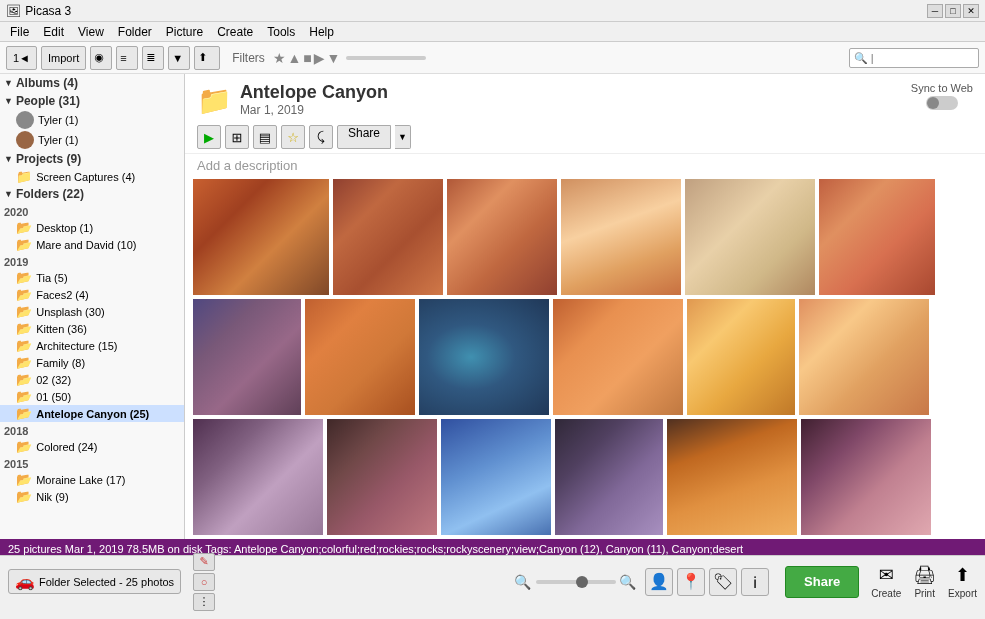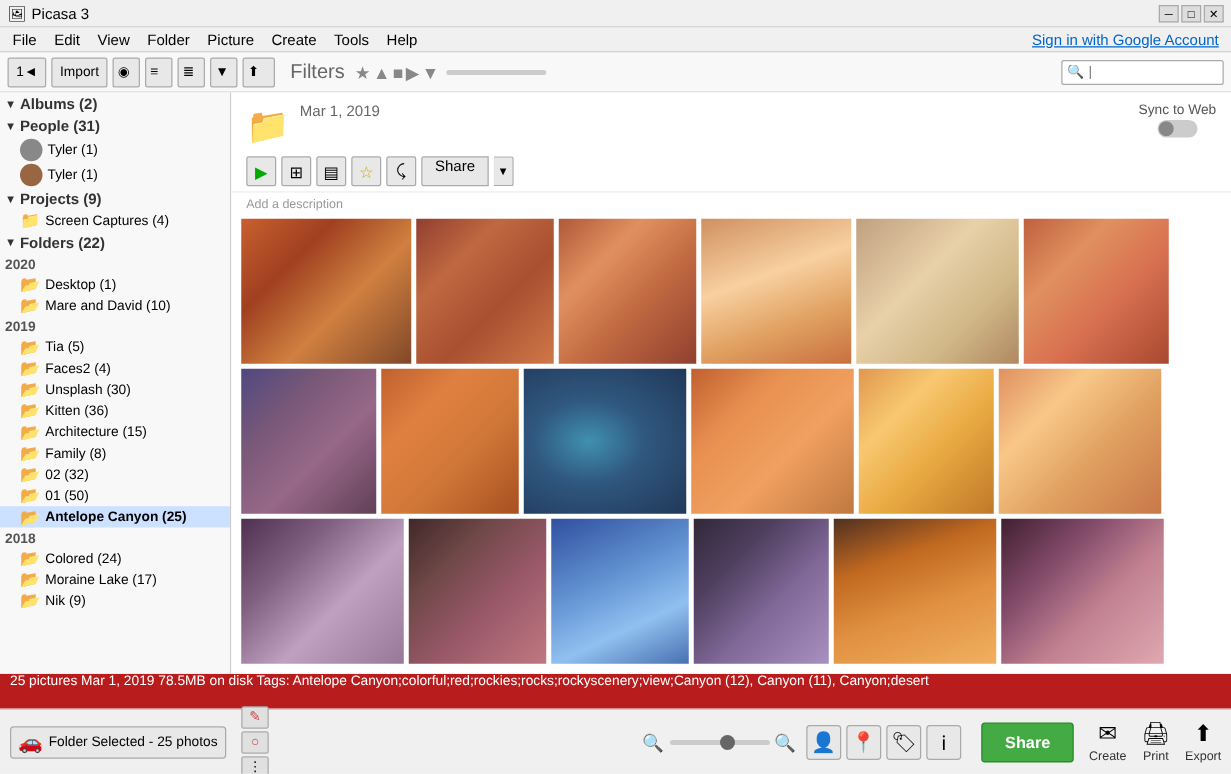--- a/index.html
+++ b/index.html
@@ -12,21 +12,21 @@
     #titlebar .win-btn { width: 16px; height: 14px; background: #ddd; border: 1px solid #aaa; font-size: 9px; cursor: pointer; display: flex; align-items: center; justify-content: center; }
 
     
     #menubar { display: flex; align-items: center; background: #f0f0f0; height: 20px; padding: 0 4px; border-bottom: 1px solid #ccc; gap: 2px; }
     #menubar span { padding: 1px 6px; font-size: 12px; cursor: pointer; }
     .sign-in-link { margin-left: auto; color: #0066cc; font-size: 11px; cursor: pointer; text-decoration: underline; }
 
     
     #toolbar { display: flex; align-items: center; background: #f8f8f8; height: 32px; padding: 0 6px; border-bottom: 1px solid #ddd; gap: 4px; }
     .toolbar-btn { height: 24px; padding: 0 6px; background: #e8e8e8; border: 1px solid #aaa; border-radius: 2px; font-size: 11px; cursor: pointer; display: flex; align-items: center; gap: 3px; }
-    .filters-label { font-size: 16px; color: #666; margin-left: 8px; }
+    .filters-label { font-size: 12px; color: #666; margin-left: 8px; }
     .filter-stars { display: flex; gap: 2px; align-items: center; margin-left: 4px; }
     .filter-icon { font-size: 14px; cursor: pointer; color: #888; }
     .search-box { margin-left: auto; display: flex; align-items: center; border: 1px solid #aaa; background: white; height: 20px; padding: 0 4px; border-radius: 2px; }
     .search-box input { border: none; outline: none; font-size: 11px; width: 120px; }
 
     
     #main { display: flex; height: calc(619px - 22px - 20px - 32px - 28px - 52px); }
 
     
     #sidebar { width: 185px; min-width: 185px; background: #f8f8f8; border-right: 1px solid #ccc; overflow-y: auto; overflow-x: hidden; }
@@ -48,29 +48,29 @@
     .album-date { font-size: 12px; color: #666; }
     .sync-btn { font-size: 11px; color: #555; display: flex; flex-direction: column; align-items: center; gap: 2px; }
     .toggle-switch { width: 32px; height: 14px; background: #ccc; border-radius: 7px; position: relative; cursor: pointer; }
     .toggle-switch::after { content: ''; position: absolute; width: 12px; height: 12px; background: #888; border-radius: 50%; top: 1px; left: 1px; }
 
     
     #action-bar { display: flex; align-items: center; padding: 4px 12px; gap: 4px; border-bottom: 1px solid #eee; }
     .action-icon-btn { width: 24px; height: 24px; border: 1px solid #aaa; background: #e8e8e8; border-radius: 2px; cursor: pointer; display: flex; align-items: center; justify-content: center; font-size: 13px; }
     .share-btn { height: 24px; padding: 0 10px; background: #e8e8e8; border: 1px solid #aaa; border-radius: 2px 0 0 2px; font-size: 12px; cursor: pointer; }
     .share-dropdown { width: 16px; height: 24px; background: #e8e8e8; border: 1px solid #aaa; border-left: none; border-radius: 0 2px 2px 0; cursor: pointer; display: flex; align-items: center; justify-content: center; font-size: 9px; }
-    .description-text { font-size: 10px; color: #999; padding: 4px 24px 2px 12px; }
+    .description-text { font-size: 13px; color: #999; padding: 4px 24px 2px 12px; }
 
     
     #photo-grid { flex: 1; overflow-y: auto; padding: 4px 8px; }
     .photo-row { display: flex; gap: 4px; margin-bottom: 4px; }
     .photo-thumb { cursor: pointer; overflow: hidden; flex-shrink: 0; }
 
     
-    #statusbar { height: 28px; background: #b91c1c; display: flex; align-items: flex-start; padding: 0 8px; color: white; font-size: 11px; }
+    #statusbar { height: 16px; background: #701a75; display: flex; align-items: flex-end; padding: 0 8px; color: white; font-size: 11px; }
 
     
     #bottombar { height: 52px; background: #f0f0f0; border-top: 1px solid #ccc; display: flex; align-items: center; padding: 0 8px; gap: 8px; }
     .folder-badge { background: #e8e8e8; border: 1px solid #aaa; border-radius: 3px; padding: 2px 6px; font-size: 11px; display: flex; align-items: center; gap: 4px; cursor: pointer; }
     .folder-badge-icon { font-size: 16px; }
     .bottom-tools { display: flex; flex-direction: column; align-items: center; gap: 2px; margin-left: 4px; }
     .bottom-icon-btn { width: 22px; height: 18px; background: #e0e0e0; border: 1px solid #aaa; border-radius: 2px; cursor: pointer; display: flex; align-items: center; justify-content: center; font-size: 11px; }
     .zoom-slider-area { display: flex; align-items: center; gap: 4px; margin-left: auto; }
     .zoom-slider { width: 80px; height: 4px; background: #ccc; border-radius: 2px; position: relative; cursor: pointer; }
     .zoom-slider-thumb { width: 12px; height: 12px; background: #666; border-radius: 50%; position: absolute; top: -4px; left: 50%; cursor: pointer; }
@@ -126,21 +126,20 @@
 
 <div id="menubar">
   <span>File</span>
   <span>Edit</span>
   <span>View</span>
   <span>Folder</span>
   <span>Picture</span>
   <span>Create</span>
   <span>Tools</span>
   <span>Help</span>
-  <span class="sign-in-link">Sign in with Google Account</span>
 </div>
 
 <div id="toolbar">
   <div class="toolbar-btn">
     <span>1◄</span>
   </div>
   <div class="toolbar-btn">
     <span>Import</span>
   </div>
   <div class="toolbar-btn" style="width:22px;padding:0 3px;">
@@ -171,21 +170,21 @@
     <input type="text" placeholder="🔍 |" style="">
   </div>
 </div>
 
 <div id="main">
 
   <div id="sidebar">
 
     <div class="sidebar-section-header">
       <span class="arrow">▼</span>
-      <span>Albums (2)</span>
+      <span>Albums (4)</span>
     </div>
 
     <div class="sidebar-section-header">
       <span class="arrow">▼</span>
       <span>People (31)</span>
     </div>
     <div class="sidebar-item">
       <div class="avatar" style="background:#888;"></div>
       <span>Tyler (1)</span>
     </div>
@@ -251,36 +250,38 @@
     </div>
     <div class="sidebar-item active">
       <span class="folder-icon" style="color:#c8a020;">📂</span>
       <span>Antelope Canyon (25)</span>
     </div>
     <div class="year-label">2018</div>
     <div class="sidebar-item">
       <span class="folder-icon">📂</span>
       <span>Colored (24)</span>
     </div>
+    <div class="year-label">2015</div>
     <div class="sidebar-item">
       <span class="folder-icon">📂</span>
       <span>Moraine Lake (17)</span>
     </div>
     <div class="sidebar-item">
       <span class="folder-icon">📂</span>
       <span>Nik (9)</span>
     </div>
   </div>
 
   <div id="content">
 
     <div id="content-header">
       <div class="album-info">
         <span class="album-folder-icon">📁</span>
         <div>
+          <div class="album-title">Antelope Canyon</div>
           <div class="album-date">Mar 1, 2019</div>
         </div>
       </div>
       <div class="sync-btn">
         <span style="font-size:11px;color:#555;">Sync to Web</span>
         <div class="toggle-switch"></div>
       </div>
     </div>
 
     <div id="action-bar">

